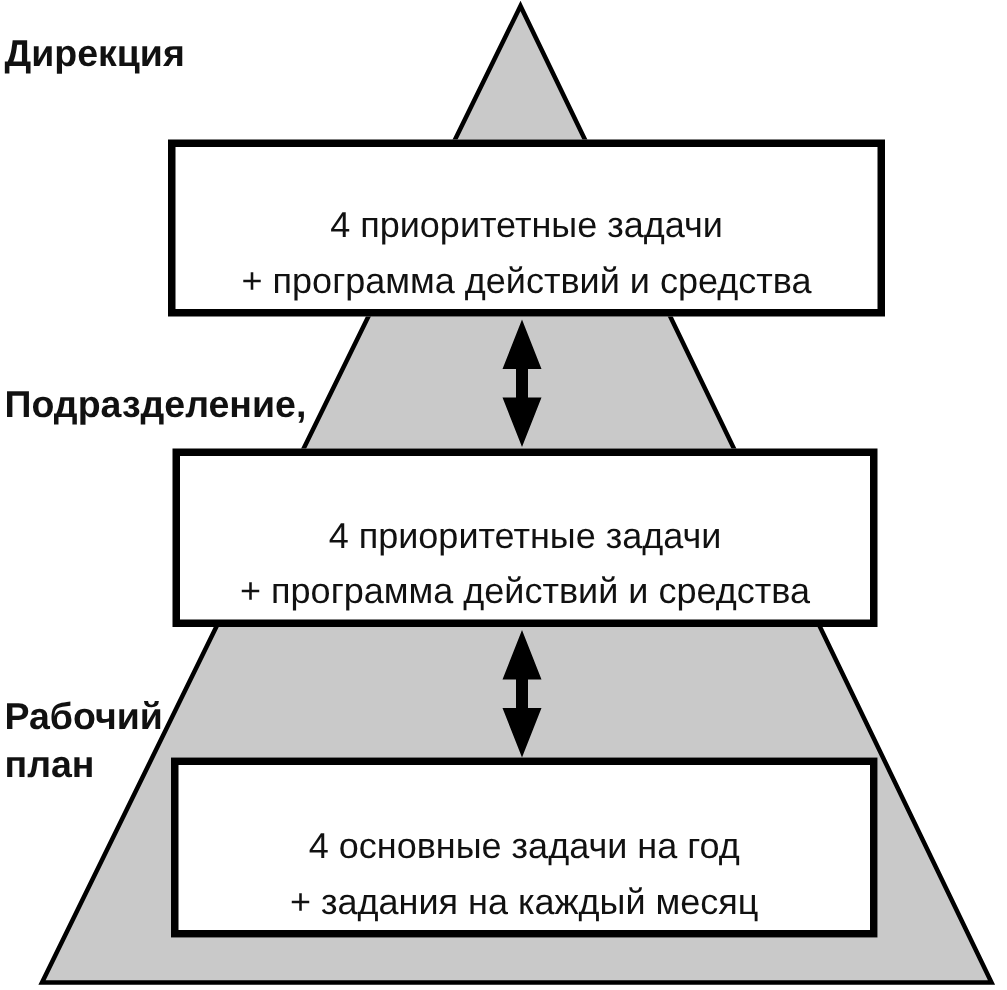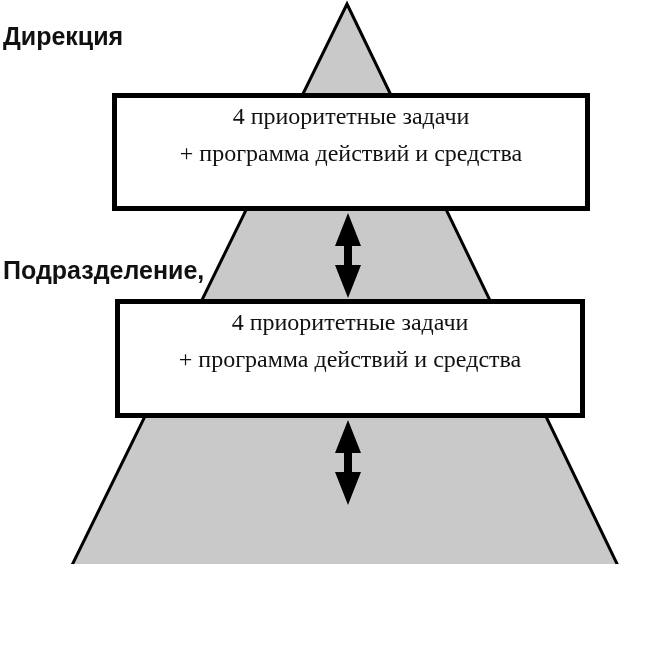--- a/index.html
+++ b/index.html
@@ -10,21 +10,21 @@
   }
   * { margin: 0; padding: 0; box-sizing: border-box; }
   body {
     background: #ffffff;
     font-family: "Liberation Sans", "DejaVu Sans", sans-serif;
     color: var(--text);
   }
   .stage {
     position: relative;
     width: 671px;
-    height: 564px;
+    height: 660px;
     background: #ffffff;
     overflow: hidden;
   }
   .pyramid {
     position: absolute;
     left: 0; top: 0;
     width: 671px; height: 660px;
   }
   .pyramid polygon {
     fill: var(--pyramid-fill);
@@ -32,23 +32,22 @@
     stroke-width: 3;
     stroke-linejoin: miter;
   }
   .level-box {
     position: absolute;
     background: var(--box-bg);
     border: 5px solid var(--outline);
     display: flex;
     flex-direction: column;
     align-items: center;
-    justify-content: flex-start;
+    justify-content: flex-end;
     text-align: center;
-    font-family: Liberation Serif, serif;
   }
   .box-1 { left: 112px; top: 93px;  width: 478px; height: 118px; }
   .box-2 { left: 115px; top: 299px; width: 470px; height: 119px; }
   .box-3 { left: 114px; top: 505px; width: 471px; height: 120px; }
   .box-line {
     font-size: 24px;
     line-height: 37px;
     color: var(--text);
     white-space: nowrap;
   }
@@ -103,14 +102,22 @@
   </div>
   <div class="level-box box-2">
     <div class="box-line">4 приоритетные задачи</div>
     <div class="box-line">+ программа действий и средства</div>
   </div>
 
   <svg class="arrow arrow-2" viewBox="0 0 32 87" xmlns="http://www.w3.org/2000/svg" aria-hidden="true">
     <polygon points="16,1 29,34 20,34 20,53 29,53 16,86 3,53 12,53 12,34 3,34"></polygon>
   </svg>
 
+  <div class="side-label label-3">
+    <div class="label-line">Рабочий</div>
+    <div class="label-line">план</div>
+  </div>
+  <div class="level-box box-3">
+    <div class="box-line">4 основные задачи на год</div>
+    <div class="box-line">+ задания на каждый месяц</div>
+  </div>
 
 </div>
 
 </body></html>

